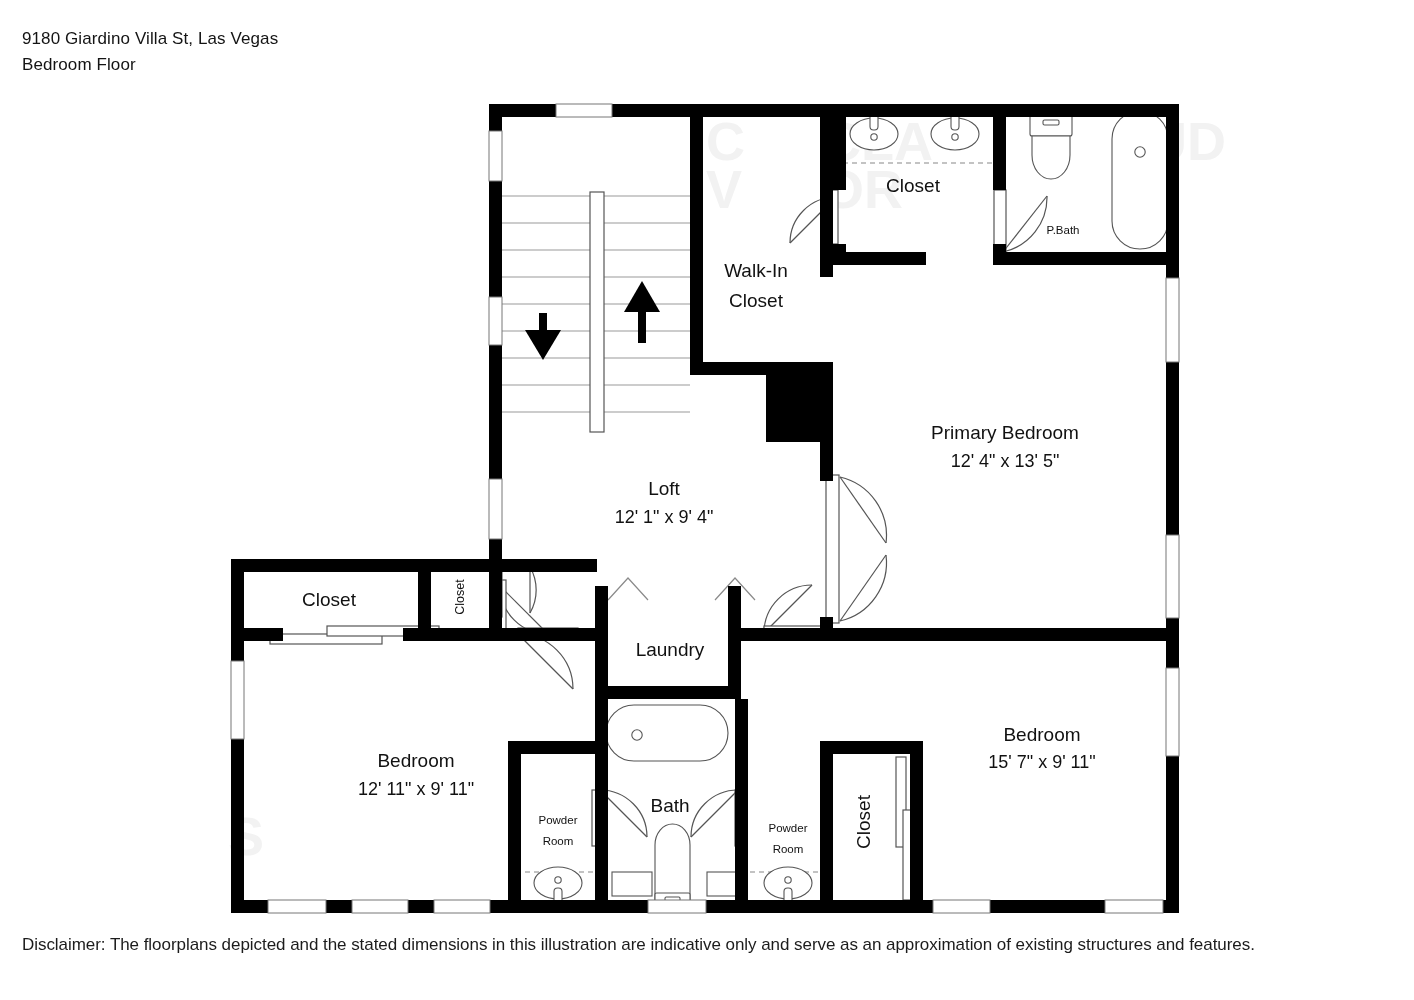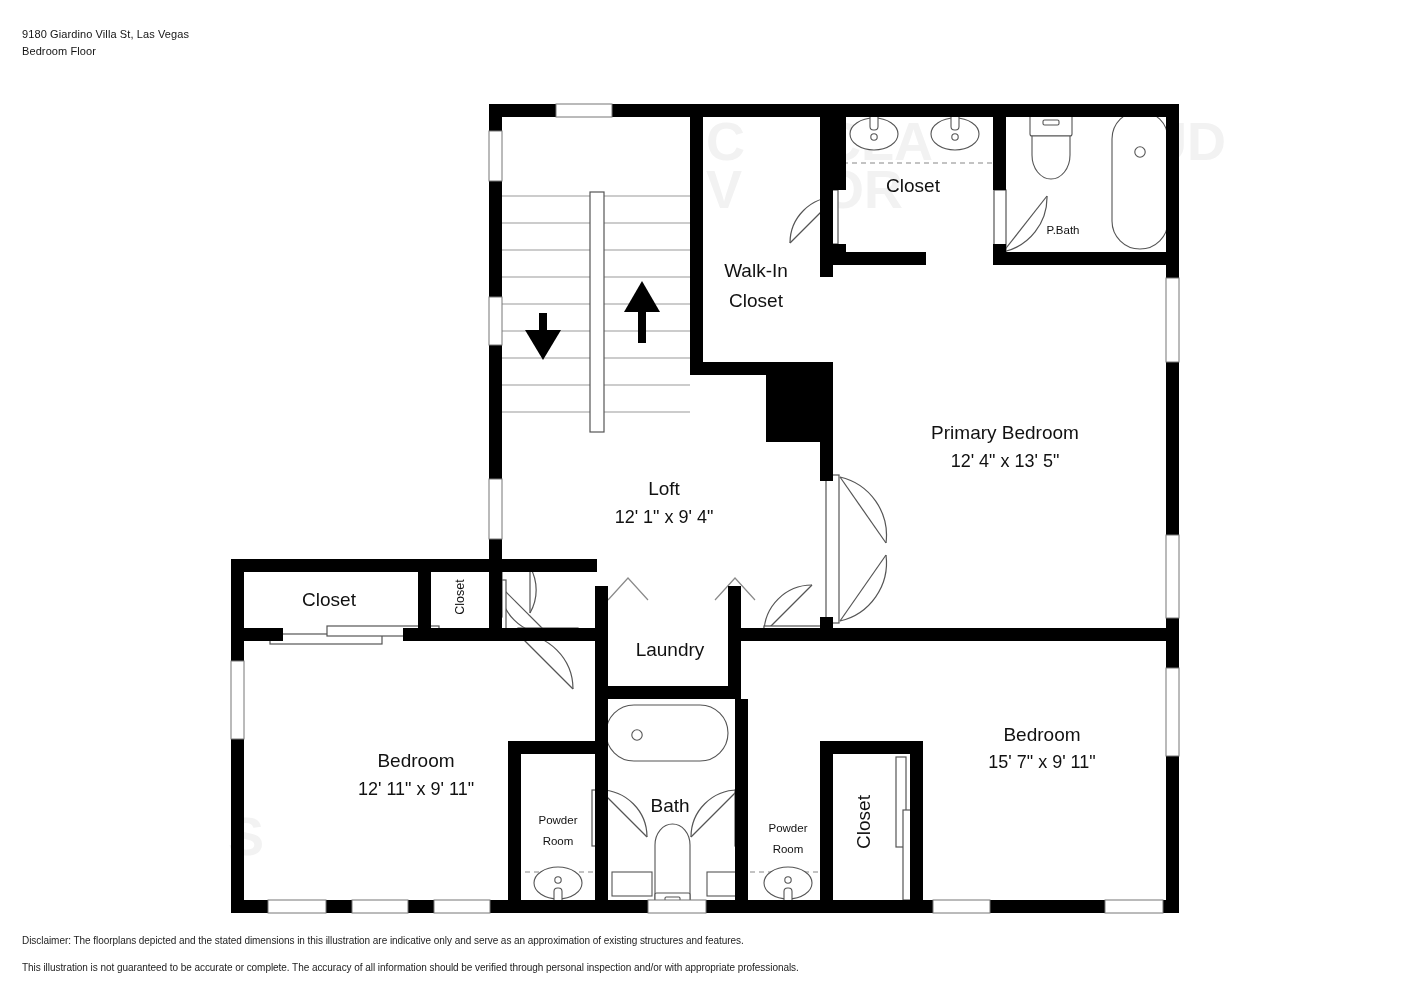--- a/index.html
+++ b/index.html
@@ -15,21 +15,21 @@
     overflow: hidden;
     position: relative;
   }
   #header {
     position: absolute;
     left: 22px;
     top: 26px;
     line-height: 1.55;
   }
   #header .line {
-    font-size: 11px;
+    font-size: 17px;
     color: #141414;
     letter-spacing: 0.1px;
   }
   #plan-wrap {
     position: absolute;
     left: 0;
     top: 0;
     width: 1414px;
     height: 1000px;
   }
@@ -54,21 +54,21 @@
     font-size: 54px;
     font-weight: bold;
   }
   #footer {
     position: absolute;
     left: 22px;
     top: 934px;
     width: 1340px;
   }
   #footer .dline {
-    font-size: 10px;
+    font-size: 17px;
     color: #1c1c1c;
     line-height: 1.35;
     margin-bottom: 13px;
     letter-spacing: -0.05px;
   }
 </style>
 </head>
 <body>
 
 <div id="header">
@@ -335,14 +335,13 @@
     <text class="roomlbl lbl-xs" x="788" y="850">Room</text>
 
     <text class="roomlbl lbl-lg" x="865" y="822" transform="rotate(-90 865 822)">Closet</text>
   </g>
 
 </svg>
 </div>
 
 <div id="footer">
   <div class="dline">Disclaimer: The floorplans depicted and the stated dimensions in this illustration are indicative only and serve as an approximation of existing structures and features.</div>
-  <div class="dline">This illustration is not guaranteed to be accurate or complete. The accuracy of all information should be verified through personal inspection and/or with appropriate professionals.</div>
 </div>
 
 </body></html>

